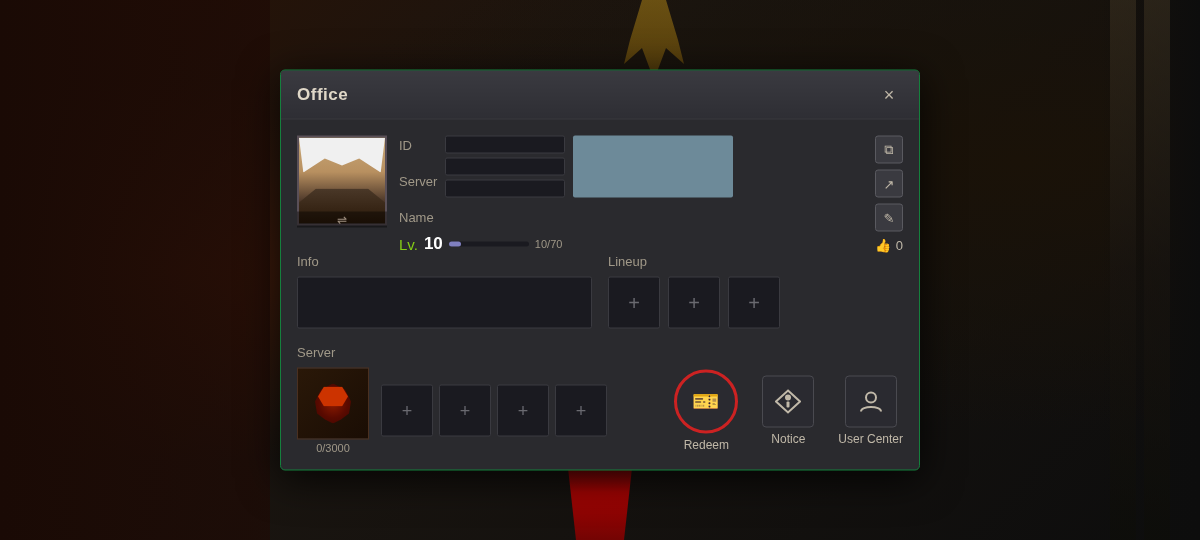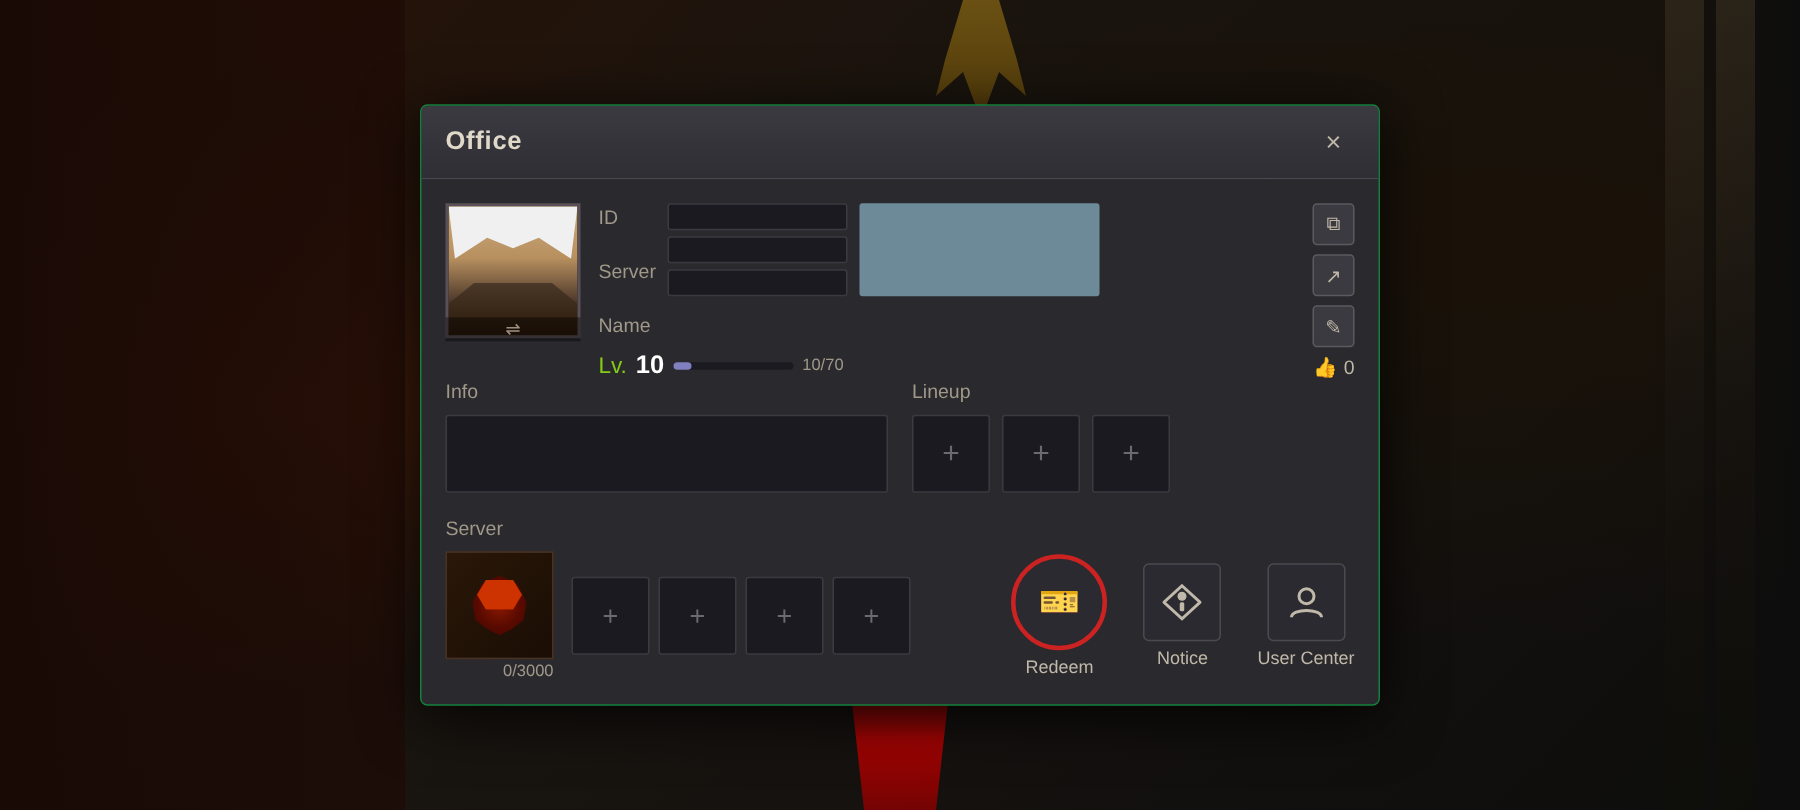--- a/index.html
+++ b/index.html
@@ -290,21 +290,21 @@
       position: absolute;
       top: 8px; left: 10px;
       width: 30px; height: 20px;
       background: #cc3300;
       clip-path: polygon(20% 0%, 80% 0%, 100% 50%, 80% 100%, 20% 100%, 0% 50%);
     }
 
     .trophy-count {
       color: #a09888;
       font-size: 11px;
-      text-align: right;
+      text-align: center;
       margin-top: 2px;
     }
 
     .trophy-add-slots {
       display: flex;
       gap: 6px;
     }
 
     .trophy-add {
       width: 52px;

